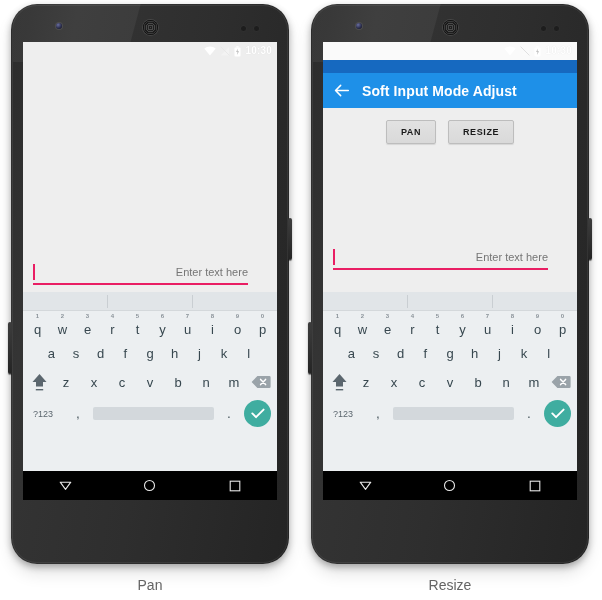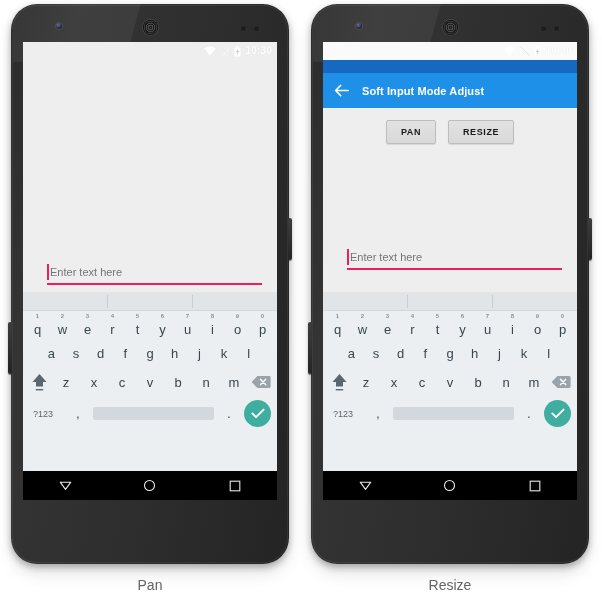--- a/index.html
+++ b/index.html
@@ -79,38 +79,38 @@
   .ic{display:block;}
 
   
   .sysovl{position:absolute;left:0;top:18px;width:100%;height:13px;}
   .appbar{
     position:absolute;left:0;top:31px;width:100%;height:35px;
     display:flex;align-items:center;padding-left:10px;box-sizing:border-box;
   }
   .appbar .back{width:17px;height:17px;margin-right:12px;flex:0 0 auto;}
   .appbar .title{
-    color:#ffffff;font-size:11px;font-weight:bold;letter-spacing:.1px;
+    color:#ffffff;font-size:14px;font-weight:bold;letter-spacing:.1px;
     white-space:nowrap;
   }
 
   
   .btnrow{position:absolute;left:0;top:78px;width:100%;
           display:flex;justify-content:center;gap:12px;}
   .mbtn{
     background:linear-gradient(180deg,#e2e2e2 0%,#d9d9d9 100%);
     border:1px solid #bdbdbd;border-radius:2px;
     padding:6px 14px;font-size:9px;font-weight:bold;color:#1a1a1a;
     letter-spacing:.6px;box-shadow:0 1px 1px rgba(0,0,0,.10);
     font-family:"Liberation Sans","DejaVu Sans",sans-serif;
   }
 
   
   .edit{
-    position:absolute;left:24px;width:215px;
+    position:absolute;left:10px;width:215px;text-align:right;
   }
   .edit .caret{
     position:absolute;left:0;top:0;width:2px;height:16px;background:#E91E63;
   }
   .edit .hint{
     font-size:11px;color:#757575;line-height:16px;padding-left:3px;
     white-space:nowrap;
   }
   .edit .underline{
     position:absolute;left:0;top:19px;width:100%;height:2px;background:#E91E63;

